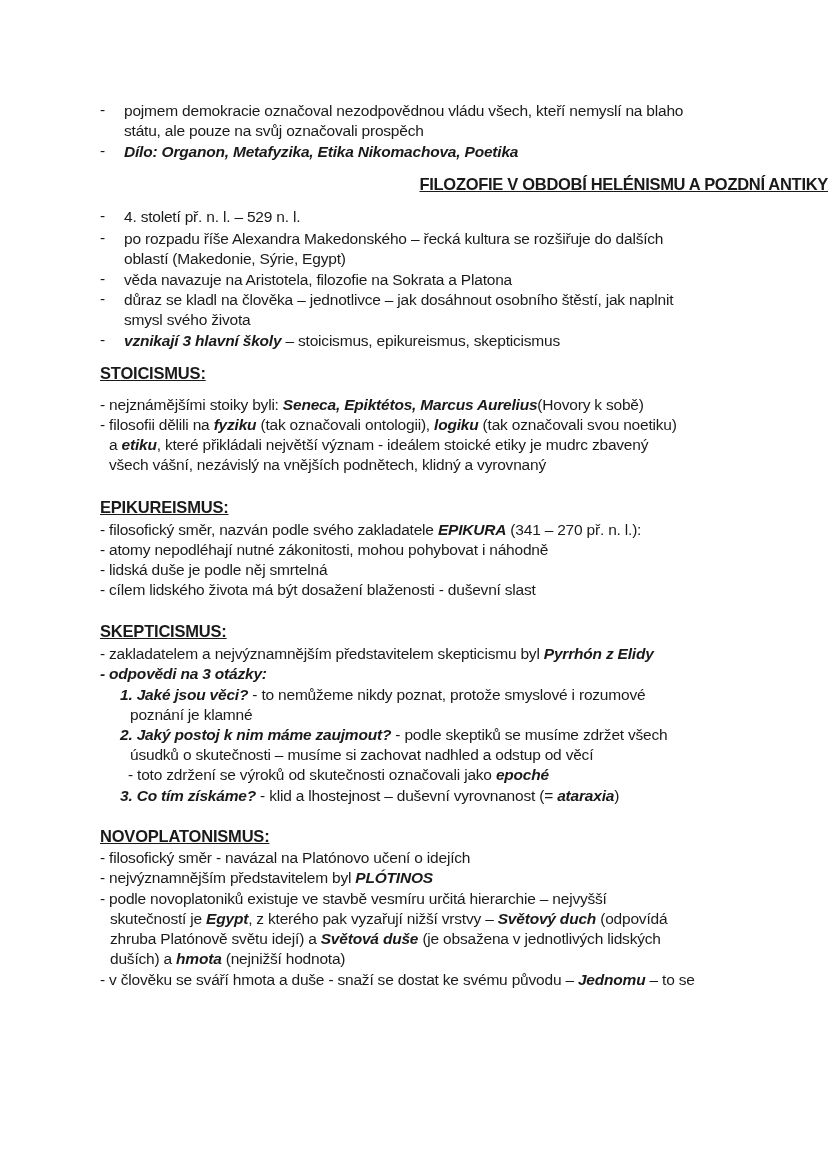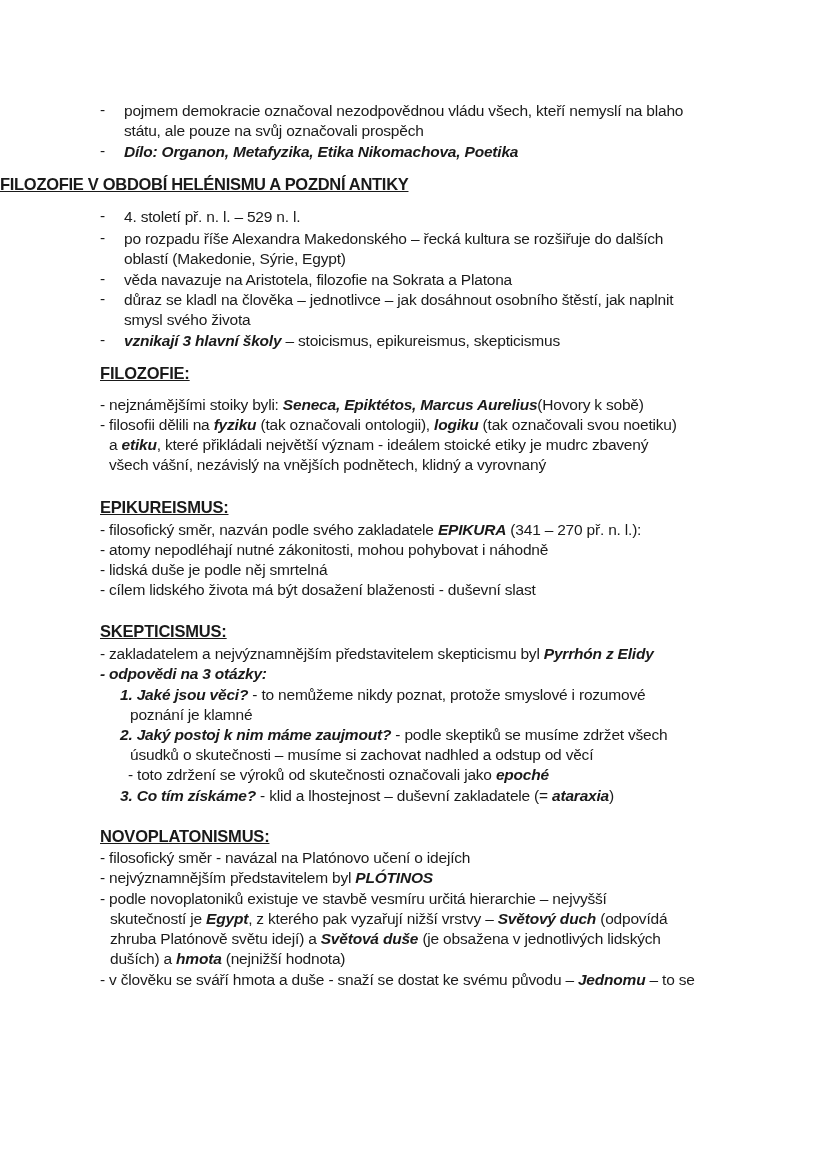--- a/index.html
+++ b/index.html
@@ -6,21 +6,21 @@
   body {
     width: 828px; height: 1171px; position: relative; overflow: hidden;
     font-family: "Liberation Sans", "DejaVu Sans", sans-serif;
     color: #1a1a1a; font-size: 15.5px;
   }
   .page { position: absolute; left: 0; top: 0; width: 828px; height: 1171px; }
   .line { position: absolute; white-space: nowrap; line-height: 20px; letter-spacing: -0.2px; }
   b { font-weight: bold; font-style: italic; }
   .dash { position: absolute; left: 100px; }
   .title {
-    position: absolute; top: 175px; left: 0; width: 828px; text-align: left;
+    position: absolute; top: 175px; left: 0; width: 828px; text-align: right;
     font-weight: bold; font-size: 16.5px; text-decoration: underline; letter-spacing: -0.3px;
   }
   .heading {
     position: absolute; left: 100px; font-weight: bold; font-size: 16.5px;
     text-decoration: underline; letter-spacing: -0.2px;
   }
 </style>
 </head>
 <body>
 
@@ -44,41 +44,41 @@
   <span class="dash" style="top:270px">-</span>
   <div class="line" style="left:124px; top:270px">věda navazuje na Aristotela, filozofie na Sokrata a Platona</div>
 
   <span class="dash" style="top:290px">-</span>
   <div class="line" style="left:124px; top:290px">důraz se kladl na člověka – jednotlivce – jak dosáhnout osobního štěstí, jak naplnit</div>
   <div class="line" style="left:124px; top:310px">smysl svého života</div>
 
   <span class="dash" style="top:331px">-</span>
   <div class="line" style="left:124px; top:331px"><b>vznikají 3 hlavní školy</b><span> – stoicismus, epikureismus, skepticismus</span></div>
 
-  <div class="heading" style="top:364px">FILOZOFIE:</div>
+  <div class="heading" style="top:364px">STOICISMUS:</div>
   <div class="line" style="left:100px; top:395px"><span>- nejznámějšími stoiky byli: </span><b>Seneca, Epiktétos, Marcus Aurelius</b><span>(Hovory k sobě)</span></div>
   <div class="line" style="left:100px; top:415px"><span>- filosofii dělili na </span><b>fyziku</b><span> (tak označovali ontologii), </span><b>logiku</b><span> (tak označovali svou noetiku)</span></div>
   <div class="line" style="left:109px; top:435px"><span>a </span><b>etiku</b><span>, které přikládali největší význam - ideálem stoické etiky je mudrc zbavený</span></div>
   <div class="line" style="left:109px; top:455px">všech vášní, nezávislý na vnějších podnětech, klidný a vyrovnaný</div>
 
   <div class="heading" style="top:498px">EPIKUREISMUS:</div>
   <div class="line" style="left:100px; top:520px"><span>- filosofický směr, nazván podle svého zakladatele </span><b>EPIKURA</b><span> (341 – 270 př. n. l.):</span></div>
   <div class="line" style="left:100px; top:560px">-  lidská duše je podle něj smrtelná</div>
   <div class="line" style="left:100px; top:540px">- atomy nepodléhají nutné zákonitosti, mohou pohybovat i náhodně</div>
   <div class="line" style="left:100px; top:580px">- cílem lidského života má být dosažení blaženosti - duševní slast</div>
 
   <div class="heading" style="top:622px">SKEPTICISMUS:</div>
   <div class="line" style="left:100px; top:644px"><span>- zakladatelem a nejvýznamnějším představitelem skepticismu byl </span><b>Pyrrhón z Elidy</b></div>
   <div class="line" style="left:100px; top:664px"><b>- odpovědi na 3 otázky:</b></div>
   <div class="line" style="left:120px; top:685px"><b>1. Jaké jsou věci?</b><span> - to nemůžeme nikdy poznat, protože smyslové i rozumové</span></div>
   <div class="line" style="left:130px; top:705px">poznání je klamné</div>
   <div class="line" style="left:120px; top:725px"><b>2. Jaký postoj k nim máme zaujmout?</b><span> - podle skeptiků se musíme zdržet všech</span></div>
   <div class="line" style="left:130px; top:745px">úsudků o skutečnosti – musíme si zachovat nadhled a odstup od věcí</div>
   <div class="line" style="left:128px; top:765px"><span>- toto zdržení se výroků od skutečnosti označovali jako </span><b>epoché</b></div>
-  <div class="line" style="left:120px; top:786px"><b>3. Co tím získáme?</b><span> - klid a lhostejnost – duševní zakladatele (= </span><b>ataraxia</b><span>)</span></div>
+  <div class="line" style="left:120px; top:786px"><b>3. Co tím získáme?</b><span> - klid a lhostejnost – duševní vyrovnanost (= </span><b>ataraxia</b><span>)</span></div>
 
   <div class="heading" style="top:827px">NOVOPLATONISMUS:</div>
   <div class="line" style="left:100px; top:848px">- filosofický směr - navázal na Platónovo učení o idejích</div>
   <div class="line" style="left:100px; top:868px"><span>- nejvýznamnějším představitelem byl </span><b>PLÓTINOS</b></div>
   <div class="line" style="left:100px; top:889px">- podle novoplatoniků existuje ve stavbě vesmíru určitá hierarchie – nejvyšší</div>
   <div class="line" style="left:110px; top:909px"><span>skutečností je </span><b>Egypt</b><span>, z kterého pak vyzařují nižší vrstvy – </span><b>Světový duch</b><span> (odpovídá</span></div>
   <div class="line" style="left:110px; top:929px"><span>zhruba Platónově světu idejí) a </span><b>Světová duše</b><span> (je obsažena v jednotlivých lidských</span></div>
   <div class="line" style="left:110px; top:949px"><span>duších) a </span><b>hmota</b><span> (nejnižší hodnota)</span></div>
   <div class="line" style="left:100px; top:970px"><span>- v člověku se sváří hmota a duše - snaží se dostat ke svému původu – </span><b>Jednomu</b><span> – to se</span></div>
 

